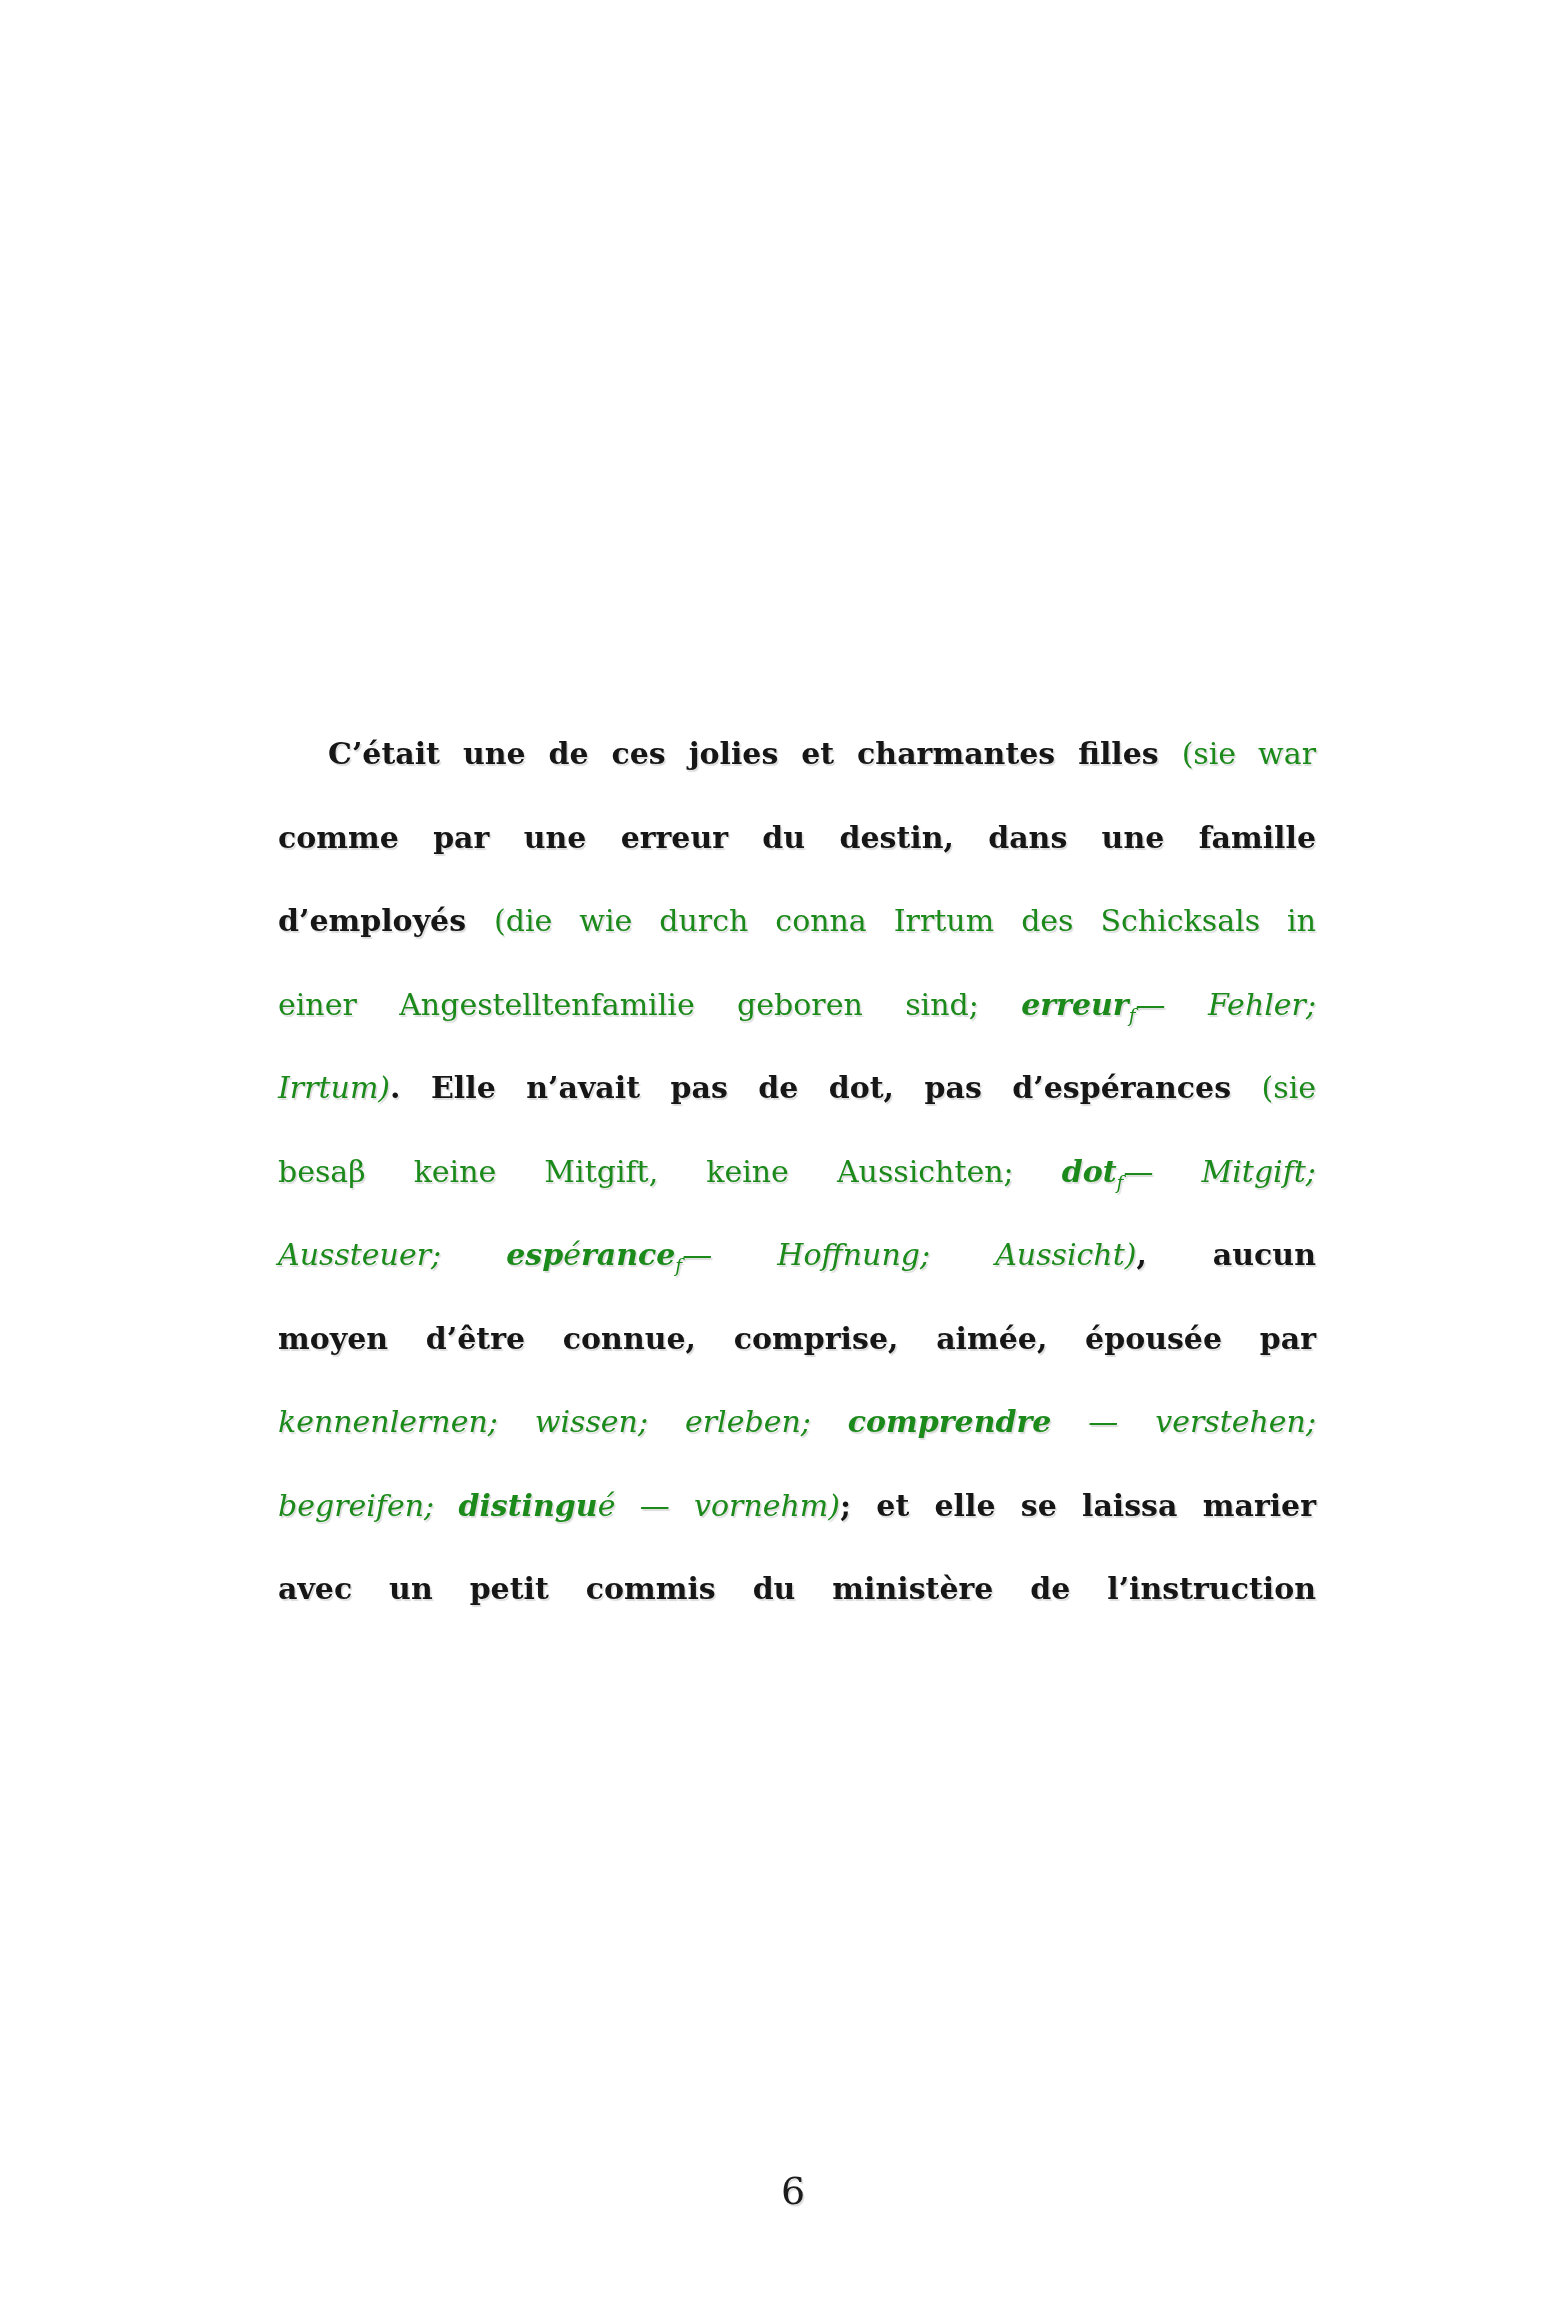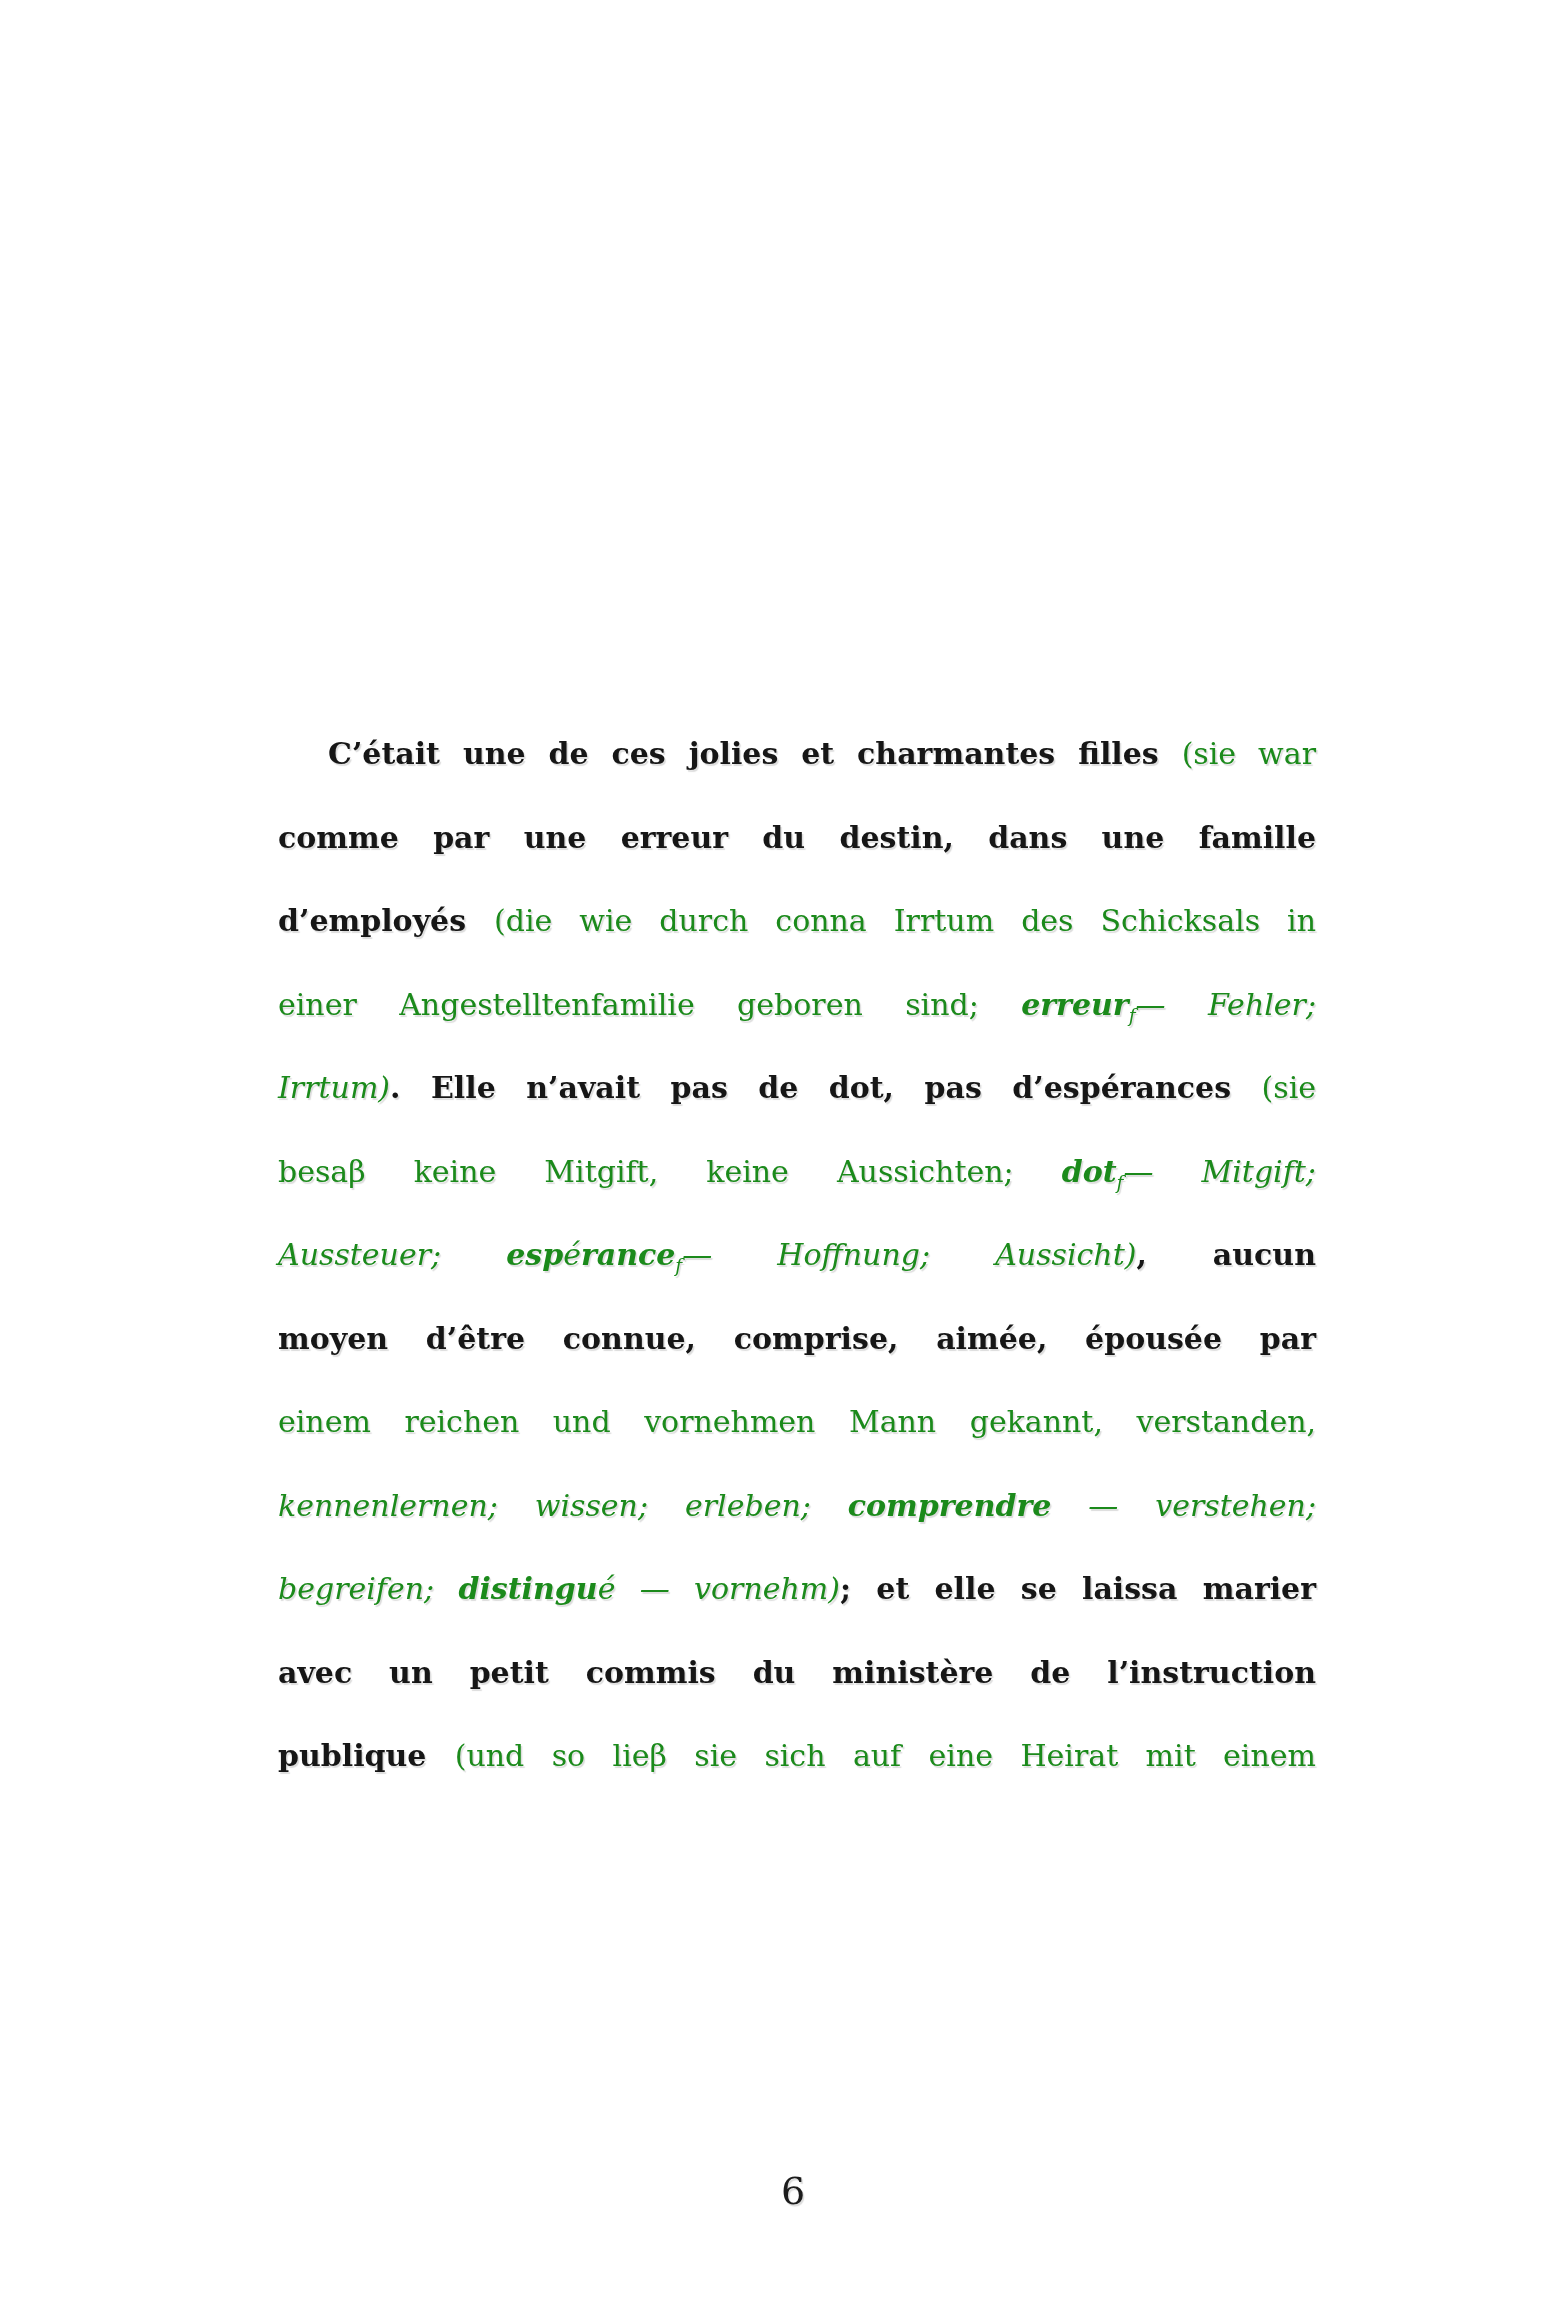--- a/index.html
+++ b/index.html
@@ -49,20 +49,18 @@
 <div class="screen">
   <div class="text-block">
       <div class="line indent"><span class="s-fr">C’était une de ces jolies et charmantes filles </span><span class="s-de">(sie war</span></div>
       <div class="line"><span class="s-fr">comme par une erreur du destin, dans une famille</span></div>
       <div class="line"><span class="s-fr">d’employés </span><span class="s-de">(die wie durch conna Irrtum des Schicksals in</span></div>
       <div class="line"><span class="s-de">einer Angestelltenfamilie geboren sind; </span><span class="s-de-bi">erreur</span><span class="s-sub">f</span><span class="s-de-i">— Fehler;</span></div>
       <div class="line"><span class="s-de-i">Irrtum)</span><span class="s-fr">. Elle n’avait pas de dot, pas d’espérances </span><span class="s-de">(sie</span></div>
       <div class="line"><span class="s-de">besaβ keine Mitgift, keine Aussichten; </span><span class="s-de-bi">dot</span><span class="s-sub">f</span><span class="s-de-i">— Mitgift;</span></div>
       <div class="line"><span class="s-de-i">Aussteuer; </span><span class="s-de-bi">esp</span><span class="s-de-i">é</span><span class="s-de-bi">rance</span><span class="s-sub">f</span><span class="s-de-i">— Hoffnung; Aussicht)</span><span class="s-fr">, aucun</span></div>
       <div class="line"><span class="s-fr">moyen d’être connue, comprise, aimée, épousée par</span></div>
-      <div class="line"><span class="s-de">einem reichen und vornehmen Mann gekannt, verstanden,</span></div>
       <div class="line"><span class="s-de-i">kennenlernen; wissen; erleben; </span><span class="s-de-bi">comprendre</span><span class="s-de-i"> — verstehen;</span></div>
       <div class="line"><span class="s-de-i">begreifen; </span><span class="s-de-bi">distingu</span><span class="s-de-i">é — vornehm)</span><span class="s-fr">; et elle se laissa marier</span></div>
       <div class="line"><span class="s-fr">avec un petit commis du ministère de l’instruction</span></div>
-      <div class="line"><span class="s-fr">publique </span><span class="s-de">(und so lieβ sie sich auf eine Heirat mit einem</span></div>
     </div>
   <div class="page-number">6</div>
 </div>
 
 </body></html>

